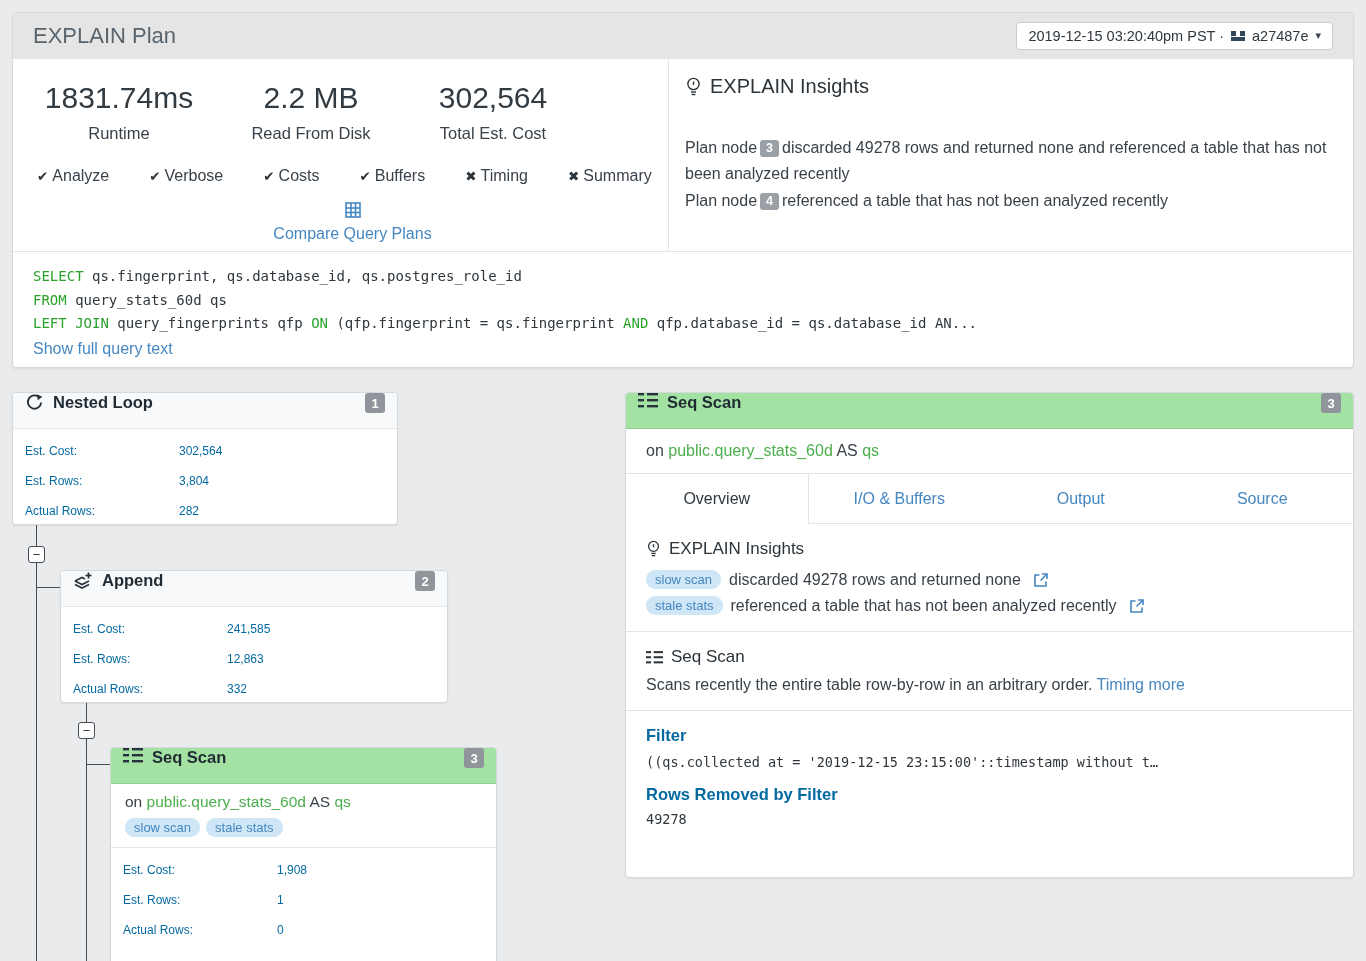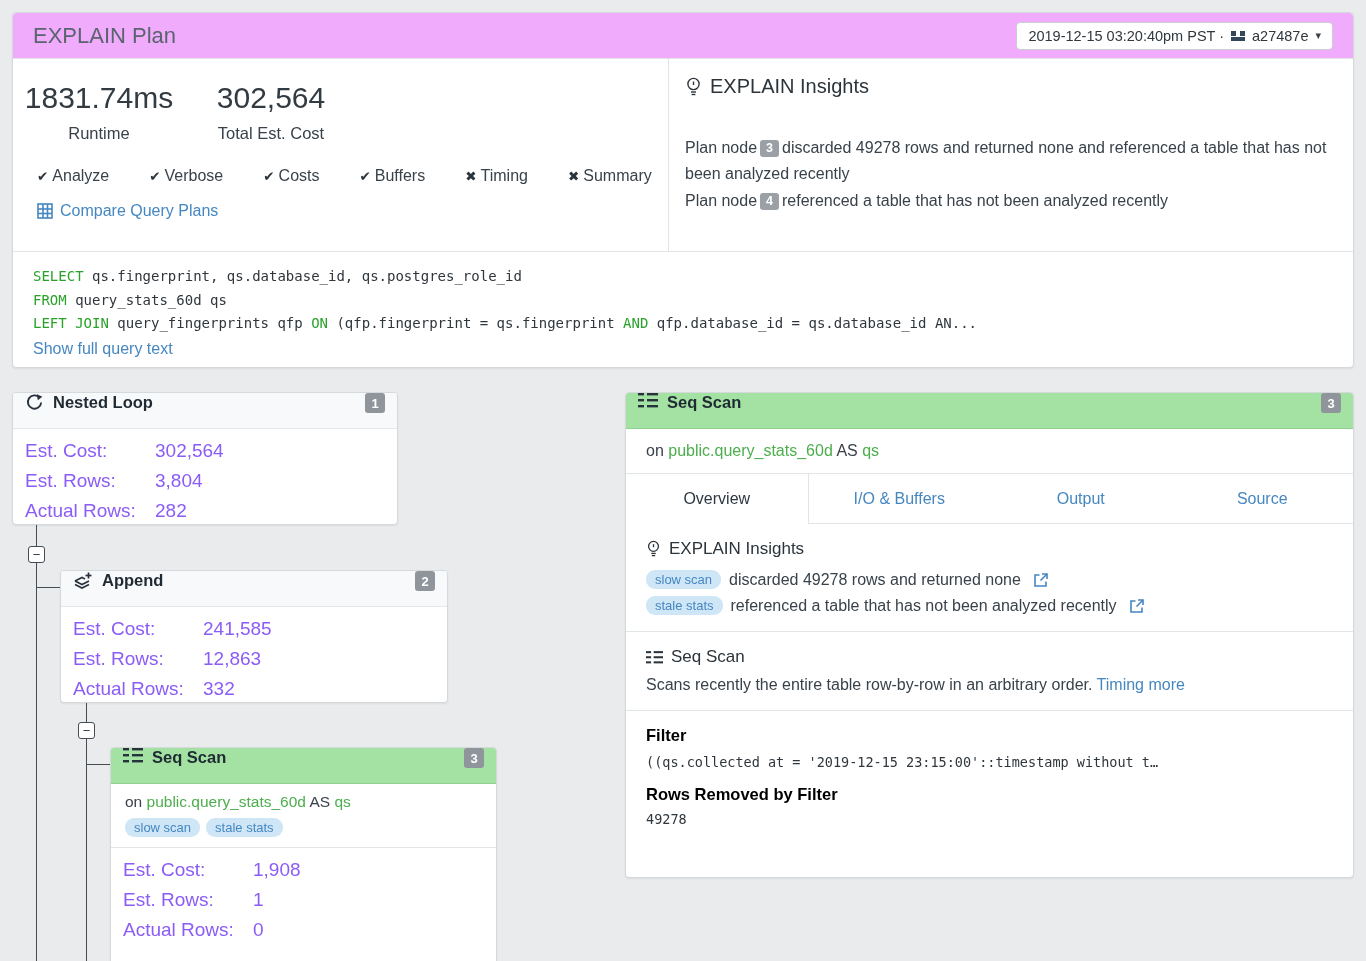--- a/index.html
+++ b/index.html
@@ -15,53 +15,53 @@
   }
   *{margin:0;padding:0;box-sizing:border-box;}
   html,body{background:#eaebed;font-family:"Liberation Sans",sans-serif;color:var(--text-dark);}
   #frame{position:relative;width:1366px;height:961px;overflow:hidden;background:#eaebed;}
   .card{position:absolute;background:#fff;border:1px solid var(--border);border-radius:4px;box-shadow:0 1px 2px rgba(0,0,0,.07);}
   .mono{font-family:"DejaVu Sans Mono","Liberation Mono",monospace;}
   a,.link{color:var(--link-blue);text-decoration:none;cursor:pointer;}
 
   
   #top-card{left:12px;top:12px;width:1342px;height:356px;}
-  #top-head{height:46px;background:#f0abfc;border-bottom:1px solid var(--inner-border);border-radius:4px 4px 0 0;display:flex;align-items:center;padding:0 20px;}
+  #top-head{height:46px;background:#e5e5e5;border-bottom:1px solid var(--inner-border);border-radius:4px 4px 0 0;display:flex;align-items:center;padding:0 20px;}
   #top-title{font-size:22px;color:#59646d;}
   #ts-btn{margin-left:auto;display:flex;align-items:center;gap:7px;height:28px;padding:0 11px;background:#fff;border:1px solid #c8cdd2;border-radius:4px;font-size:14.5px;color:var(--text-dark);cursor:pointer;}
   #ts-btn .caret{font-size:11px;color:#3b444c;}
   #stats-zone{position:absolute;left:0;top:46px;width:655px;height:192px;padding-top:20px;}
   #stat-row{display:flex;text-align:center;}
-  .stat{padding-top:2px;}
+  .stat{padding-top:2px;margin-left:20px;}
   .stat:nth-child(1){width:172px;}
   .stat:nth-child(2){width:172px;}
   .stat:nth-child(3){width:152px;}
   .stat:nth-child(4){width:152px;}
   .stat .val{font-size:30px;color:#333b42;}
   .stat .lab{font-size:16.5px;margin-top:9px;color:#39424a;}
   #flags{display:flex;gap:40px;padding:24px 0 0 24px;font-size:16px;color:#39424a;white-space:nowrap;}
   .flag .mark{font-size:13.5px;margin-right:4px;color:#2c343b;}
-  #compare{display:flex;align-items:center;gap:7px;margin:17px 0 0 24px;font-size:16px;}
+  #compare{display:flex;align-items:center;gap:7px;margin:17px 0 0 24px;font-size:16px;flex-direction:column;}
   #vdiv{position:absolute;left:655px;top:46px;width:1px;height:192px;background:var(--inner-border);}
   #insights-zone{position:absolute;left:672px;top:46px;width:662px;padding:16px 20px 0 0;}
   #insights-title{display:flex;align-items:center;gap:8px;font-size:20px;color:#2c343b;}
   #insights-items{margin-top:10px;font-size:16px;line-height:26.5px;color:#39424a;}
   .nodebadge{display:inline-block;background:#9aa0a5;color:#fff;font-size:12.5px;font-weight:bold;line-height:17px;padding:0 6px;border-radius:3px;margin:0 3px;vertical-align:1px;cursor:pointer;}
   #sql-zone{position:absolute;left:0;top:238px;right:0;bottom:0;border-top:1px solid var(--inner-border);padding:13px 20px;}
   .sql-line{font-size:14px;line-height:23.5px;white-space:pre;color:#2f363c;}
   .sql-line .kw{color:var(--keyword-green);}
   #show-full{display:inline-block;margin-top:4px;font-size:16px;}
 
   
   .node-head{display:flex;align-items:flex-start;gap:9px;height:36px;padding:0 12px;background:#f8f9fa;border-bottom:1px solid #e4e7ea;border-radius:3px 3px 0 0;}
   .node-head.green{background:var(--accent-green);border-bottom-color:#8fd18f;}
   .node-title{font-weight:bold;font-size:16.5px;color:#1f2a33;}
   .badge-num{margin-left:auto;min-width:20px;height:20px;border-radius:3px;background:var(--badge-gray);color:#fff;font-size:13px;font-weight:bold;display:flex;align-items:center;justify-content:center;padding:0 4px;}
   .node-body{padding:7px 12px 9px;}
-  .stat-line{display:flex;font-size:19px;line-height:30px;color:#8b5cf6;}
+  .stat-line{display:flex;font-size:12px;line-height:30px;color:#0369a1;gap:24px;}
   .stat-line .lbl{width:130px;}
   #node1{left:12px;top:392px;width:386px;height:133px;}
   #node2{left:60px;top:570px;width:388px;height:133px;}
   #node3{left:110px;top:747px;width:387px;height:240px;}
   .on-row{padding:9px 14px 2px;font-size:16px;color:#39424a;}
   .on-row .tbl{color:var(--table-green);}
   .pill-row{padding:5px 14px 10px;border-bottom:1px solid var(--inner-border);display:flex;gap:6px;}
   .pill{background:var(--pill-bg);color:var(--link-blue);font-size:13px;padding:2px 9px;border-radius:9px;white-space:nowrap;}
 
   
@@ -76,21 +76,21 @@
   #tabs{display:flex;height:50px;}
   .tab{flex:1;display:flex;align-items:center;justify-content:center;font-size:16px;color:var(--link-blue);border-bottom:1px solid var(--inner-border);cursor:pointer;}
   .tab.active{color:#2e3842;border-bottom:none;border-right:1px solid var(--inner-border);cursor:default;}
   .sec{padding:15px 20px 16px;}
   .sec + .sec{border-top:1px solid var(--inner-border);}
   .sec-head{display:flex;align-items:center;gap:8px;font-size:17px;color:#2c343b;}
   #panel-insight-items{margin-top:11px;}
   .p-insight{display:flex;align-items:center;gap:8px;font-size:16px;color:#39424a;margin-top:7px;}
   .p-insight:first-child{margin-top:0;}
   #seqscan-desc{margin-top:9px;font-size:16px;color:#39424a;}
-  .bold-lab{font-size:16.5px;font-weight:bold;color:#000000;}
+  .bold-lab{font-size:16.5px;font-weight:bold;color:#0369a1;}
   #filter-expr{margin-top:9px;font-size:13.5px;color:#2f363c;white-space:nowrap;overflow:hidden;}
   #removed-lab{margin-top:15px;}
   #removed-val{margin-top:7px;font-size:13.5px;color:#2f363c;}
   .extlink{display:inline-flex;margin-left:4px;cursor:pointer;}
   svg{display:block;}
 </style>
 </head>
 <body>
 
 <div id="frame">
@@ -115,20 +115,24 @@
       </div>
     </div>
 
     <div id="stats-zone">
       <div id="stat-row">
         <div class="stat">
           <div class="val">1831.74ms</div>
           <div class="lab">Runtime</div>
         </div>
         <div class="stat">
+          <div class="val">2.2 MB</div>
+          <div class="lab">Read From Disk</div>
+        </div>
+        <div class="stat">
           <div class="val">302,564</div>
           <div class="lab">Total Est. Cost</div>
         </div>
       </div>
 
       <div id="flags">
         <span class="flag"><span class="mark">✔</span><span>Analyze</span></span>
         <span class="flag"><span class="mark">✔</span><span>Verbose</span></span>
         <span class="flag"><span class="mark">✔</span><span>Costs</span></span>
         <span class="flag"><span class="mark">✔</span><span>Buffers</span></span>

